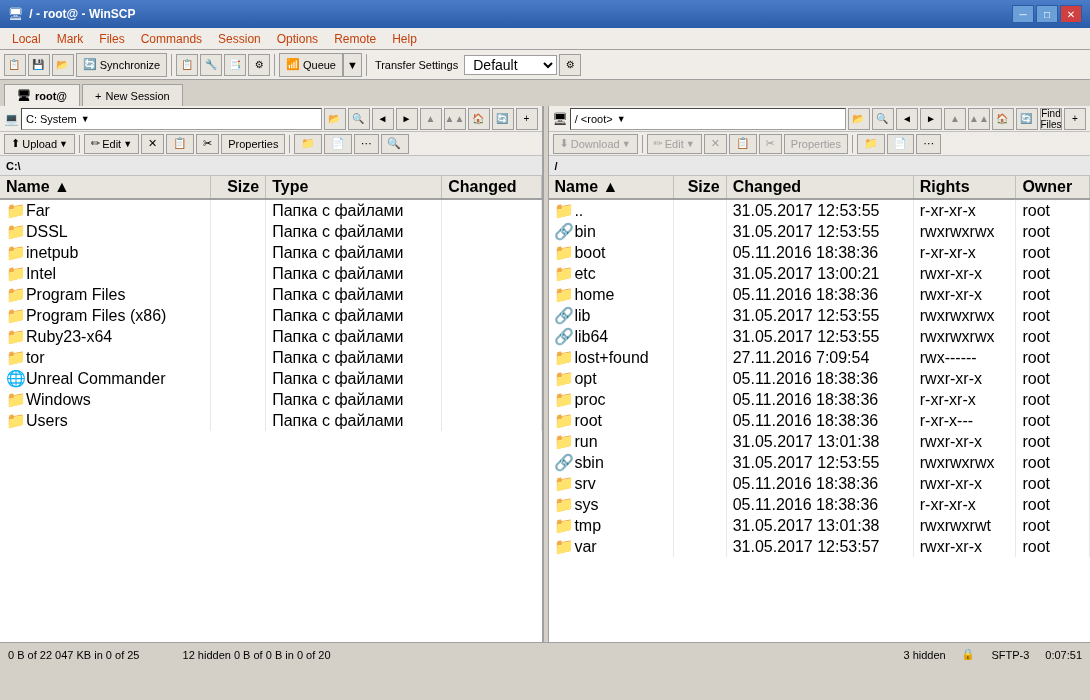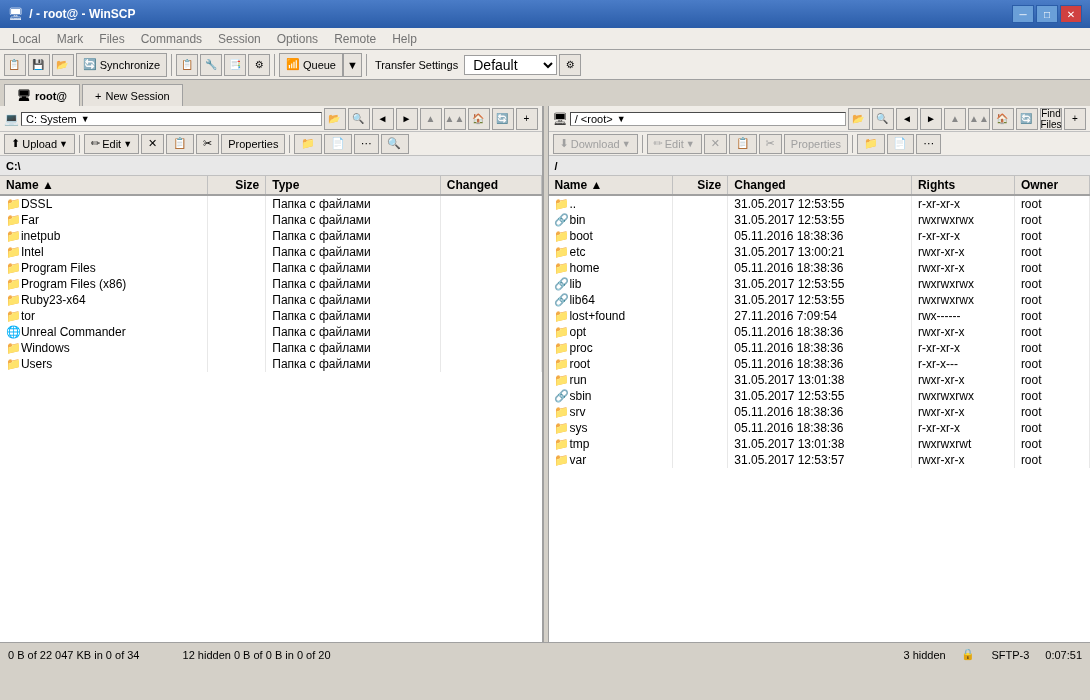--- a/index.html
+++ b/index.html
@@ -22,21 +22,21 @@
       color: white; font-size: 10px; cursor: pointer; display: flex; align-items: center; justify-content: center;
     }
     #titlebar .win-btn.close { background: #d04040; }
 
     
     #menubar {
       background: #f0ede8; border-bottom: 1px solid #a0a0a0;
       display: flex; align-items: center; height: 22px; padding: 0 4px;
     }
     .menu-item {
-      padding: 2px 8px; cursor: pointer; font-size: 12px; color: #737373;
+      padding: 2px 8px; cursor: pointer; font-size: 12px; color: #c2410c;
     }
 
     
     #toolbar {
       background: #f0ede8; border-bottom: 1px solid #a0a0a0;
       display: flex; align-items: center; height: 30px; padding: 2px 4px; gap: 2px;
     }
     .tb-btn {
       height: 24px; padding: 0 6px; background: #e8e4de; border: 1px solid #9e9e9e;
       cursor: pointer; font-size: 11px; display: flex; align-items: center; gap: 3px;
@@ -71,21 +71,21 @@
       background: white; overflow: hidden;
     }
     .panel:last-child { border-right: none; }
 
     
     .panel-toolbar {
       background: #f0ede8; border-bottom: 1px solid #c0c0c0;
       display: flex; align-items: center; height: 26px; padding: 2px 4px; gap: 2px;
     }
     .panel-addr {
-      display: flex; align-items: center; height: 14px; background: white;
+      display: flex; align-items: center; height: 22px; background: white;
       border: 1px inset #9e9e9e; padding: 0 4px; font-size: 11px; flex: 1;
     }
     .small-btn {
       height: 22px; width: 22px; background: #e8e4de; border: 1px solid #9e9e9e;
       cursor: pointer; font-size: 10px; display: flex; align-items: center; justify-content: center;
     }
 
     
     .panel-actions {
       background: #f0ede8; border-bottom: 1px solid #c0c0c0;
@@ -103,21 +103,21 @@
       background: #e8e8e8; border-bottom: 1px solid #c0c0c0;
       height: 20px; padding: 0 6px; display: flex; align-items: center; font-size: 11px;
       font-weight: bold; color: #000;
     }
 
     
     .file-list {
       flex: 1; overflow-y: auto; overflow-x: hidden; background: white;
     }
     .file-list table {
-      width: 100%; border-collapse: collapse; font-size: 12px;
+      width: 100%; border-collapse: collapse; font-size: 16px;
     }
     .file-list thead tr {
       background: #e8e4de; border-bottom: 2px solid #a0a0a0; position: sticky; top: 0;
     }
     .file-list thead th {
       text-align: left; padding: 2px 6px; font-weight: bold; border-right: 1px solid #c0c0c0;
       cursor: pointer; white-space: nowrap;
     }
     .file-list tbody tr { cursor: default; }
     .file-list tbody td {
@@ -272,29 +272,29 @@
           <tr>
             <th>Name ▲</th>
             <th style="text-align:right;">Size</th>
             <th>Type</th>
             <th>Changed</th>
           </tr>
         </thead>
         <tbody id="left-tbody">
         <tr>
       <td>
+        <span class="folder-icon">📁</span>Far
+      </td>
+      <td style="text-align:right;"></td>
+      <td>Папка с файлами</td>
+      <td></td>
+    </tr>
+            <tr>
+      <td>
         <span class="folder-icon">📁</span>DSSL
-      </td>
-      <td style="text-align:right;"></td>
-      <td>Папка с файлами</td>
-      <td></td>
-    </tr>
-            <tr>
-      <td>
-        <span class="folder-icon">📁</span>Far
       </td>
       <td style="text-align:right;"></td>
       <td>Папка с файлами</td>
       <td></td>
     </tr>
             <tr>
       <td>
         <span class="folder-icon">📁</span>inetpub
       </td>
       <td style="text-align:right;"></td>
@@ -552,21 +552,21 @@
       <td>root</td>
     </tr>
           </tbody>
       </table>
     </div>
   </div>
 </div>
 
 <div id="statusbar">
   <div class="status-left">
-    <span>0 B of 22 047 KB in 0 of 34</span>
+    <span>0 B of 22 047 KB in 0 of 25</span>
     <span style="margin: 0 20px;"></span>
     <span>12 hidden   0 B of 0 B in 0 of 20</span>
   </div>
   <div class="status-right">
     <span>3 hidden</span>
     <span>🔒</span>
     <span>SFTP-3</span>
     <span>0:07:51</span>
   </div>
 </div>

